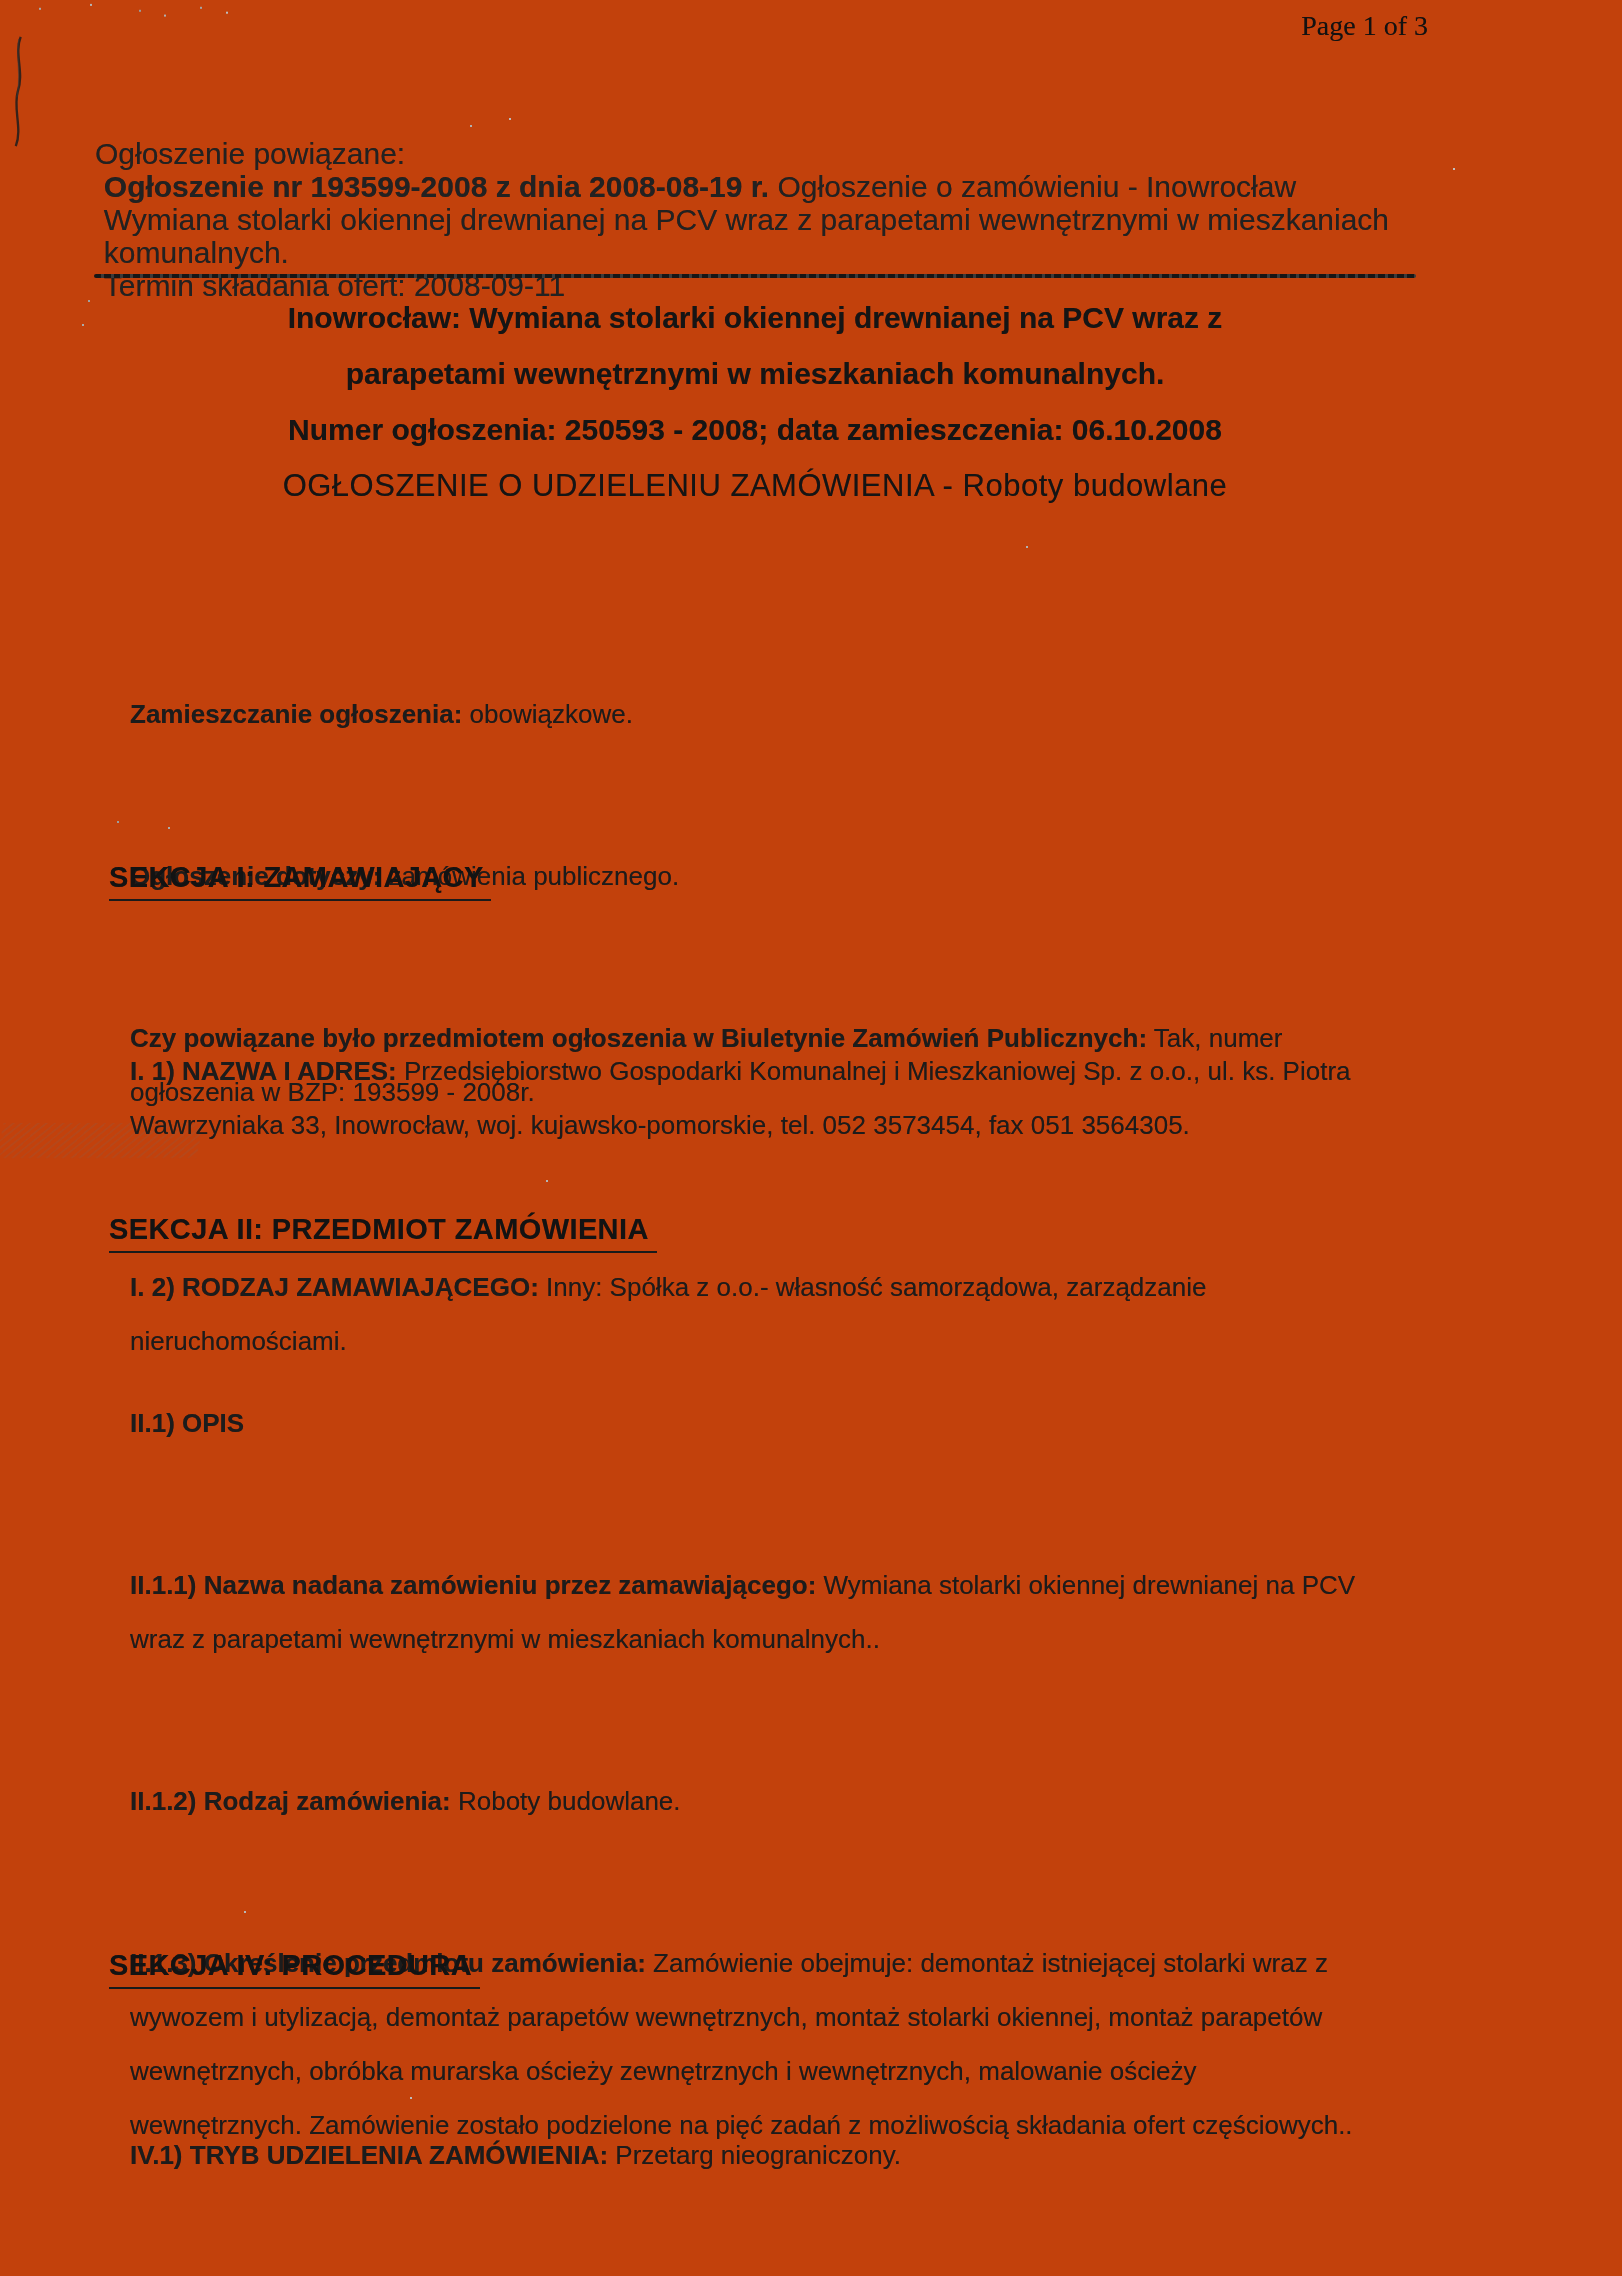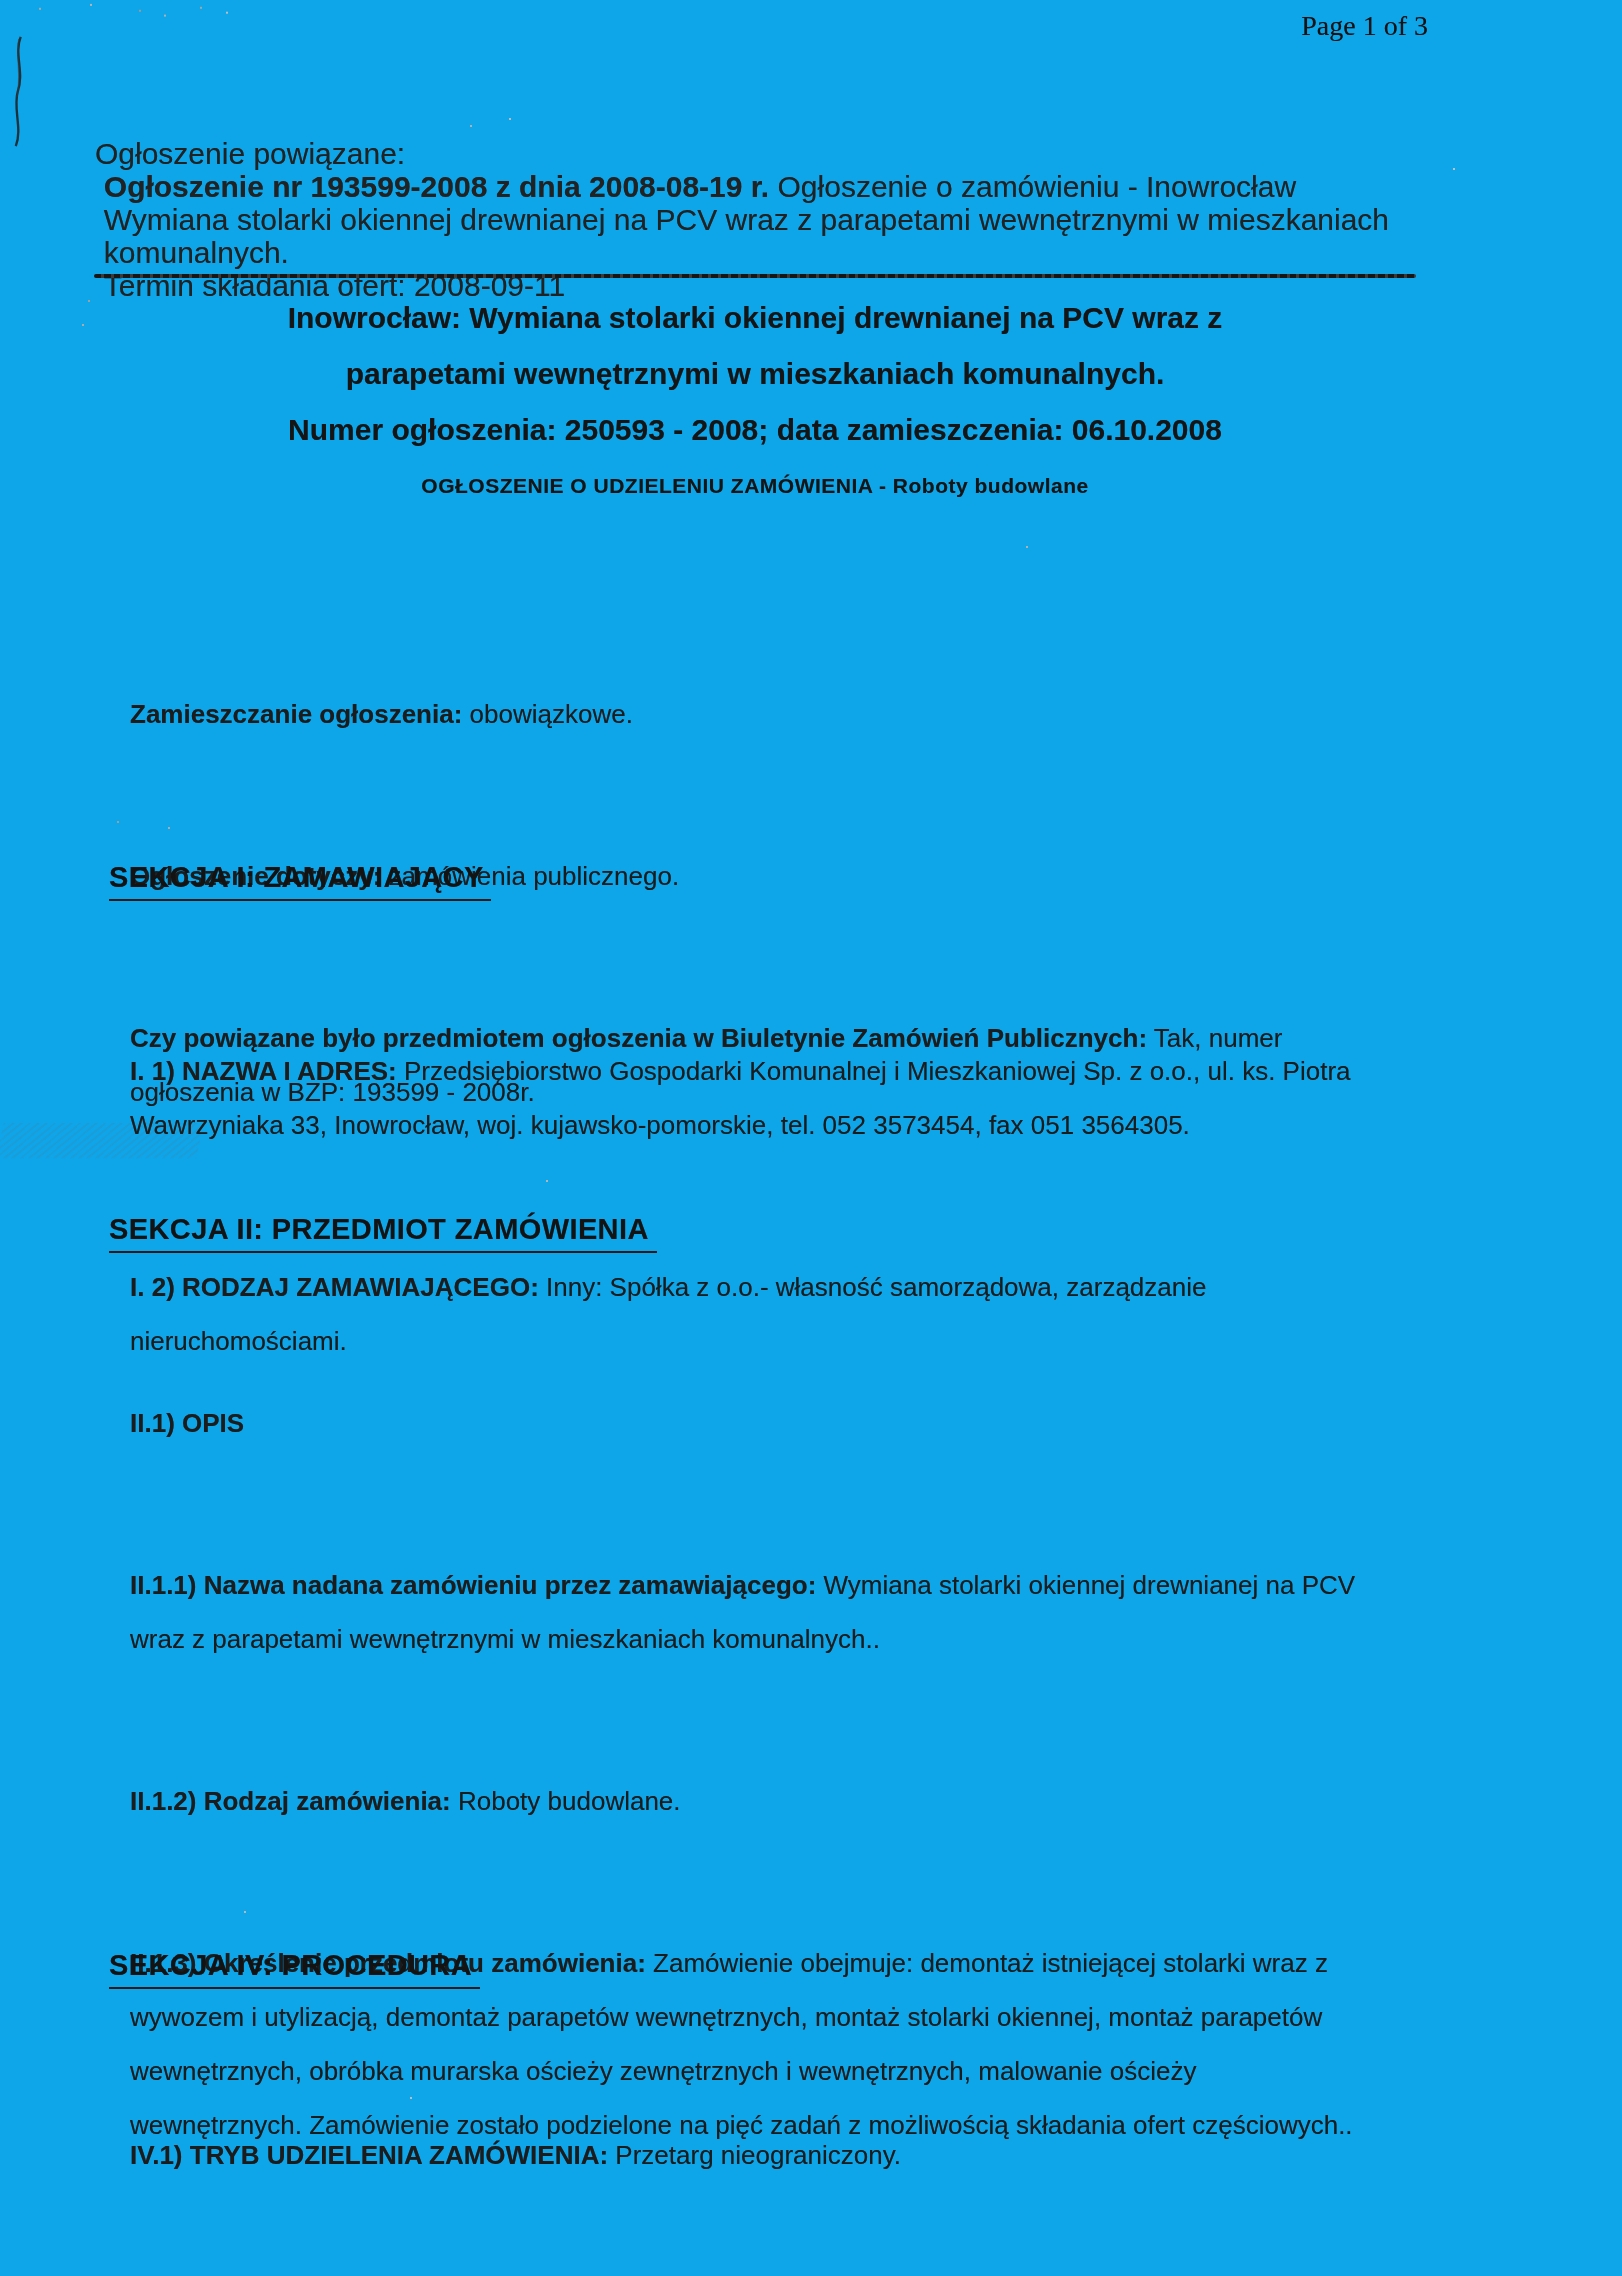--- a/index.html
+++ b/index.html
@@ -1,20 +1,20 @@
 <!DOCTYPE html>
 <html><head>
 <meta charset="utf-8">
 <style>
   html,body { margin:0; padding:0; background:#e9e9e9; }
   .page {
     position:relative;
     width:1623px; height:2276px;
     margin:0 auto;
-    background:#0ea5e9;
+    background:#c2410c;
     font-family:"Liberation Sans", sans-serif;
     color:#1c1c1c;
     overflow:hidden;
     text-shadow:0 0 0.6px rgba(0,0,0,0.38);
   }
   
   .page-number {
     position:absolute; top:9.8px; right:195px;
     font-family:"Liberation Serif", serif;
     font-size:28px; color:#121212;
@@ -37,21 +37,21 @@
     position:absolute; top:274px; left:94px; width:1322px; height:3.9px;
     background:repeating-linear-gradient(90deg,#161616 0 6.8px,#3a3a3a 6.8px 9.8px);
     border-radius:2px;
   }
   
   .title-block {
     position:absolute; top:290px; left:94px; width:1322px;
     text-align:center; font-size:30px; line-height:56px; font-weight:bold;
     color:#151515;
   }
-  .title-block .t4 { font-weight:bold; font-size:21px; letter-spacing:0.5px; }
+  .title-block .t4 { font-weight:normal; font-size:31px; letter-spacing:0.5px; }
   
   .paras {
     position:absolute; left:130px; width:1278px;
     font-size:26px; line-height:54px;
     white-space:pre-wrap; color:#1c1c1c;
   }
   .paras p { margin:0; }
   #meta  { top:579px; }
   #sec1-body { top:936px; }
   #sec2-body { top:1288px; }

